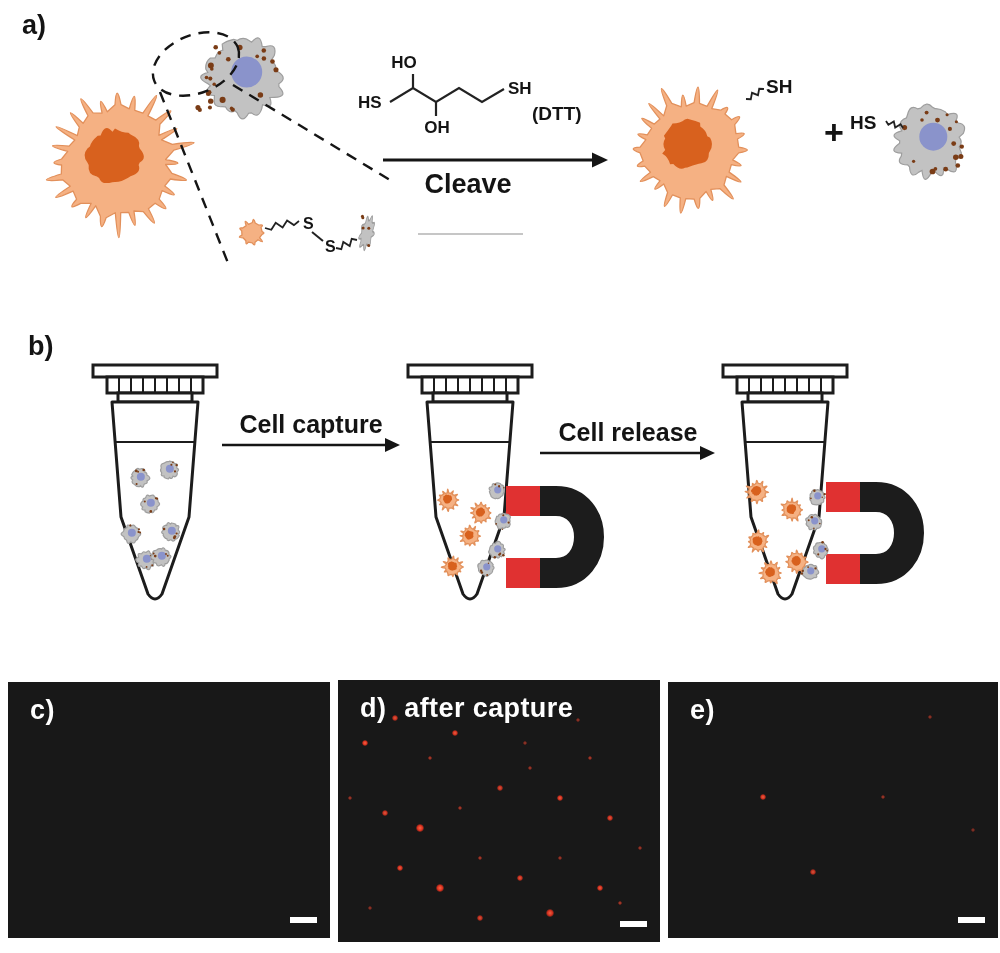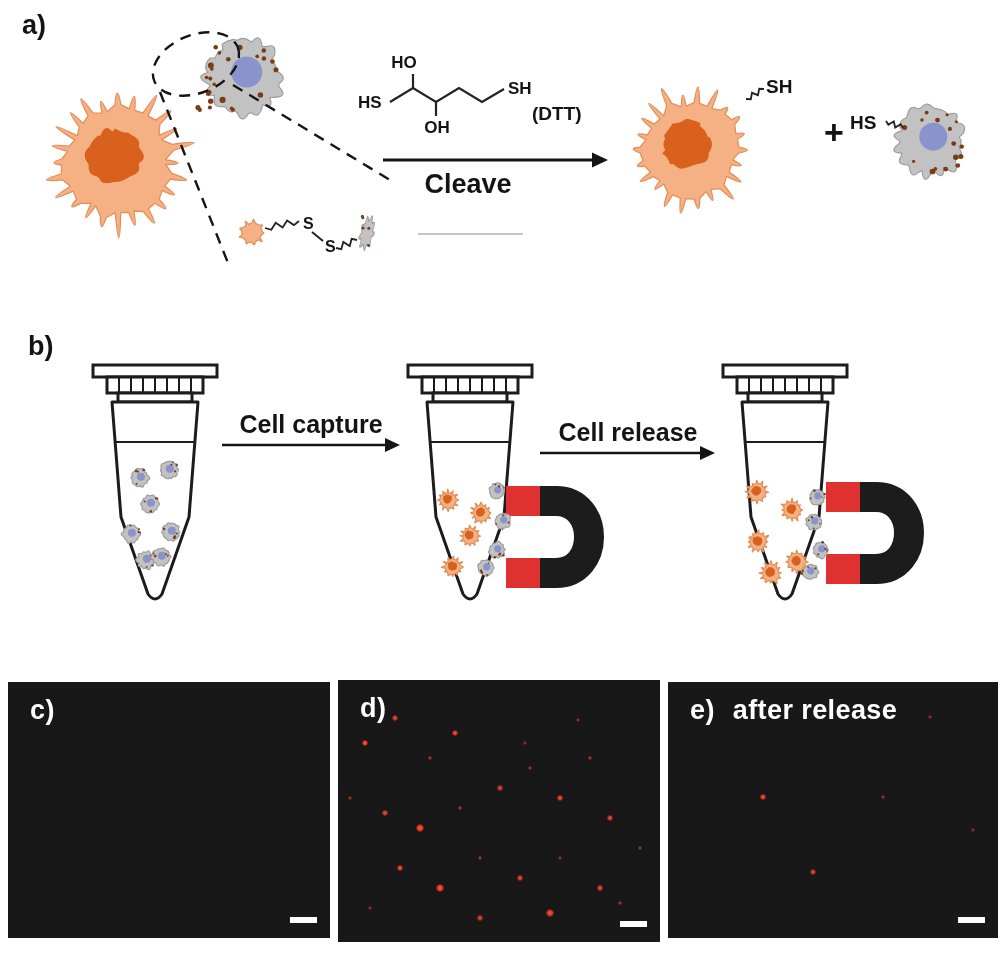--- a/index.html
+++ b/index.html
@@ -400,33 +400,33 @@
           <span class="red-dot" style="left: 259px; top: 205px; height: 6px; width: 6px; opacity: 0.9;"></span>
           <span class="red-dot" style="left: 30px; top: 226px; height: 4px; width: 4px; opacity: 0.5;"></span>
           <span class="red-dot" style="left: 139px; top: 235px; height: 6px; width: 6px; opacity: 0.8;"></span>
           <span class="red-dot" style="left: 208px; top: 229px; height: 8px; width: 8px; opacity: 0.9;"></span>
           <span class="red-dot" style="left: 280px; top: 221px; height: 4px; width: 4px; opacity: 0.6;"></span>
           <span class="red-dot" style="left: 185px; top: 61px; height: 4px; width: 4px; opacity: 0.5;"></span>
           <span class="red-dot" style="left: 238px; top: 38px; height: 4px; width: 4px; opacity: 0.5;"></span>
         </div>
       <figcaption class="micro-caption">
         <span>d)</span>
+        <span>after capture</span>
       </figcaption>
       <span class="scalebar"></span>
     </figure>
 
     <figure class="micro" style="left:668px;top:2px;width:330px;height:256px">
       <div class="micro-dots">
           <span class="red-dot" style="left: 92px; top: 112px; height: 6px; width: 6px; opacity: 0.9;"></span>
           <span class="red-dot" style="left: 213px; top: 113px; height: 4px; width: 4px; opacity: 0.55;"></span>
           <span class="red-dot" style="left: 142px; top: 187px; height: 6px; width: 6px; opacity: 0.8;"></span>
           <span class="red-dot" style="left: 260px; top: 33px; height: 4px; width: 4px; opacity: 0.5;"></span>
           <span class="red-dot" style="left: 303px; top: 146px; height: 4px; width: 4px; opacity: 0.45;"></span>
         </div>
       <figcaption class="micro-caption">
         <span>e)</span>
-        <span>after release</span>
       </figcaption>
       <span class="scalebar"></span>
     </figure>
 
   </div>
 </div>
 
 </body></html>

